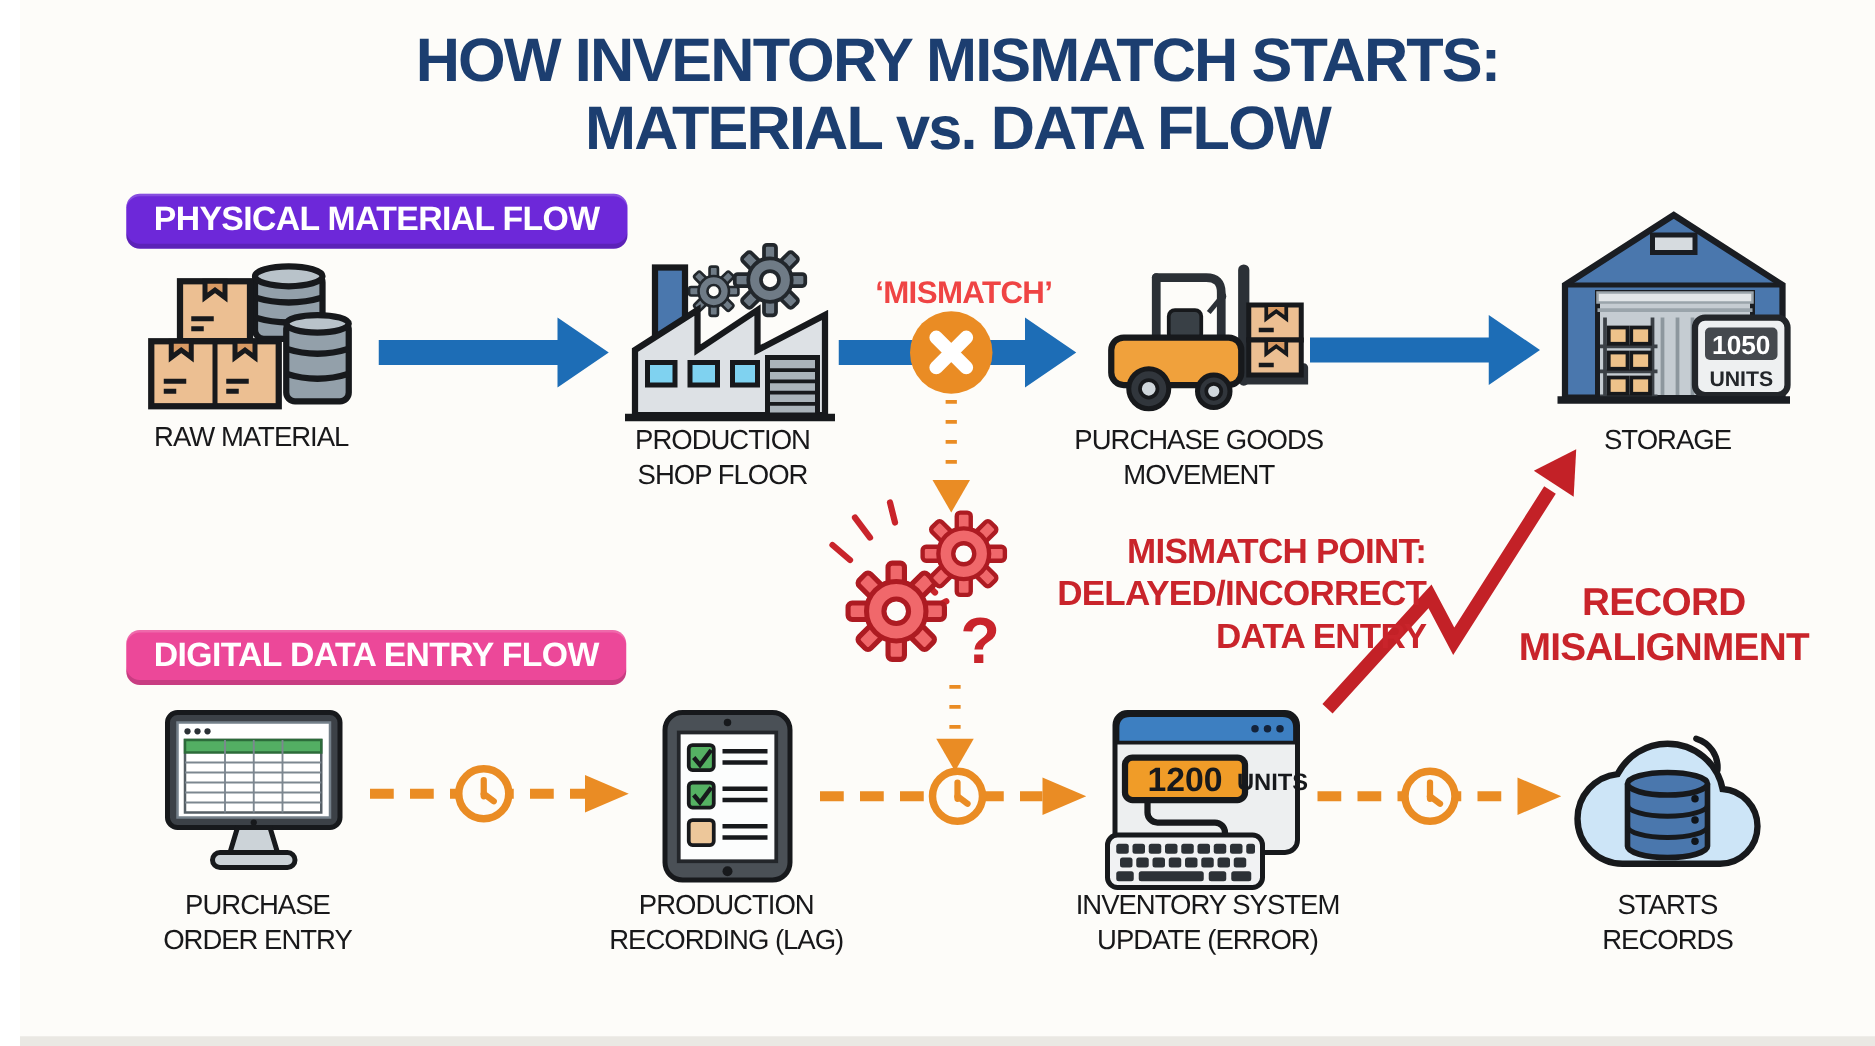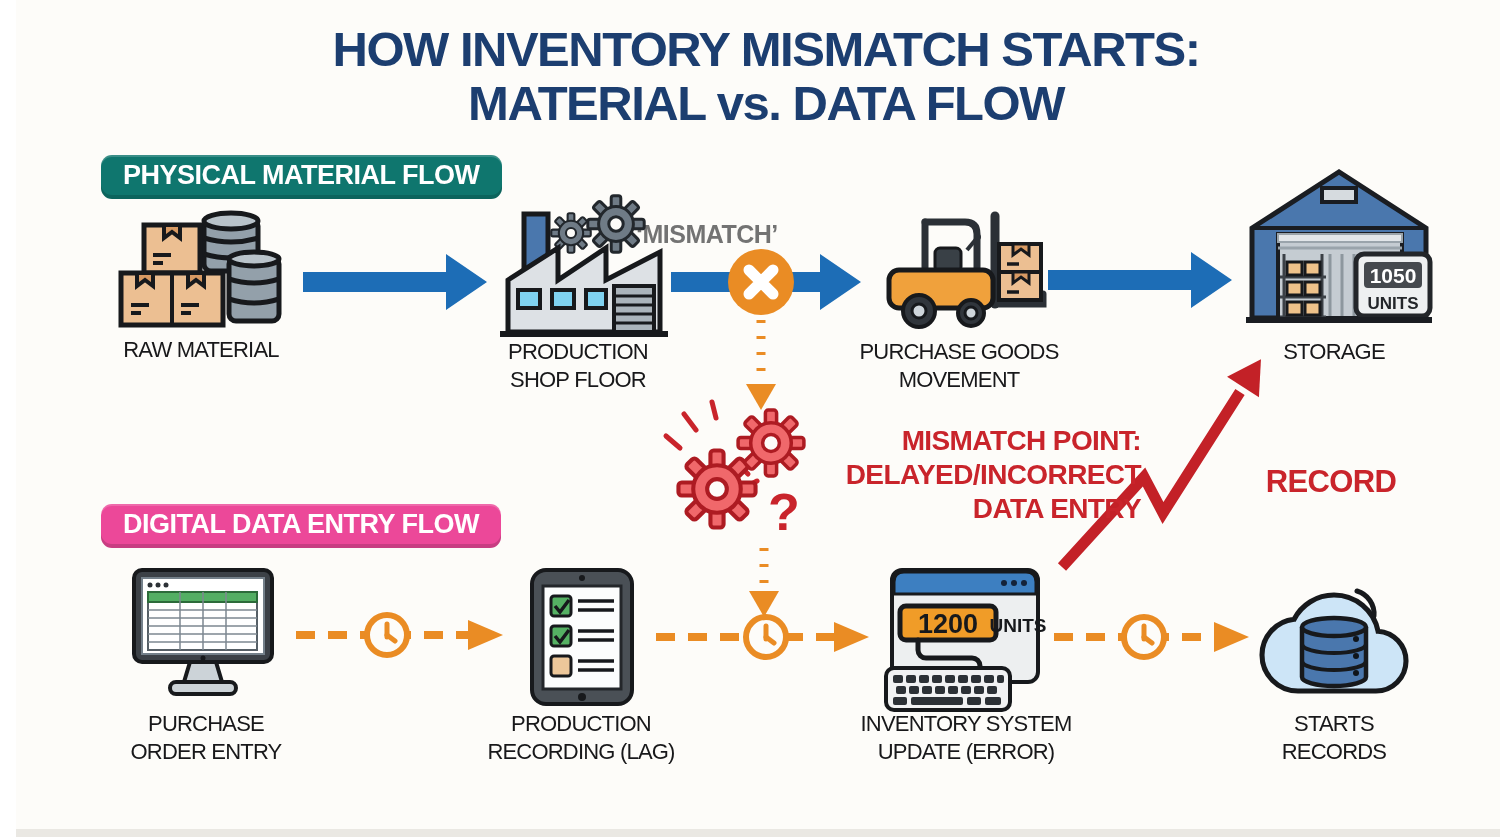--- a/index.html
+++ b/index.html
@@ -12,29 +12,29 @@
   .abs{position:absolute;}
   .title{
     position:absolute;left:0;right:0;top:22px;text-align:center;
     color:#1c3e70;font-weight:800;font-size:49px;line-height:54px;letter-spacing:-1.5px;
   }
   .chip{
     position:absolute;padding:5px 22px 8px;border-radius:11px;color:#fff;
     font-weight:800;font-size:27px;letter-spacing:-0.5px;
     box-shadow:inset 0 -4px 0 rgba(0,0,0,.15), inset 0 2px 0 rgba(255,255,255,.18);
   }
-  .chip-blue{background:#0f766e;}
+  .chip-blue{background:#6d28d9;}
   .chip-orange{background:#ec4899;}
   .node-label{
     position:absolute;width:300px;text-align:center;
     font-weight:400;font-size:22px;line-height:28px;color:#18181a;letter-spacing:-0.8px;
   }
   .mismatch-tag{
-    position:absolute;left:620px;top:220px;width:200px;text-align:left;
-    color:#737373;font-weight:800;font-size:25px;letter-spacing:-0.5px;
+    position:absolute;left:655px;top:220px;width:200px;text-align:center;
+    color:#ef4444;font-weight:800;font-size:25px;letter-spacing:-0.5px;
   }
   .red-note{position:absolute;color:#c9242b;font-weight:800;letter-spacing:-0.6px;}
   #mismatch-point-text{left:815px;top:424px;width:310px;font-size:28px;line-height:34px;text-align:right;}
   #record-misalignment-text{left:1175px;top:464px;width:280px;font-size:31px;line-height:36px;text-align:center;}
   svg{display:block;}
   .bottom-edge{position:absolute;left:0;right:0;bottom:0;height:8px;background:#eae8e3;}
 </style>
 </head>
 <body>
 
@@ -138,20 +138,21 @@
   <div class="mismatch-tag">‘MISMATCH’</div>
 
   <div class="red-note" id="mismatch-point-text">
     <div>MISMATCH POINT:</div>
     <div>DELAYED/INCORRECT</div>
     <div>DATA ENTRY</div>
   </div>
 
   <div class="red-note" id="record-misalignment-text">
     <div>RECORD</div>
+    <div>MISALIGNMENT</div>
   </div>
 
   <div class="node-label" style="left:35px;top:336px">
     <div>RAW MATERIAL</div>
   </div>
   <div class="node-label" style="left:412px;top:338px">
     <div>PRODUCTION</div>
     <div>SHOP FLOOR</div>
   </div>
   <div class="node-label" style="left:793px;top:338px">

